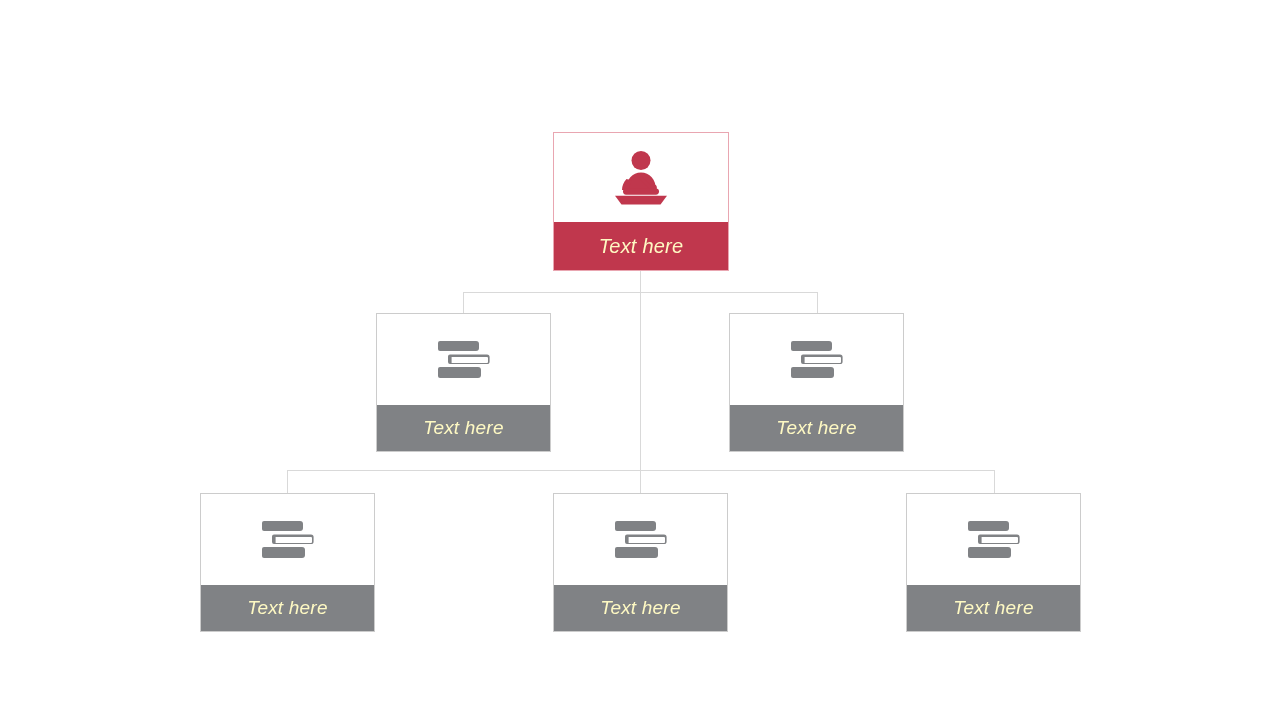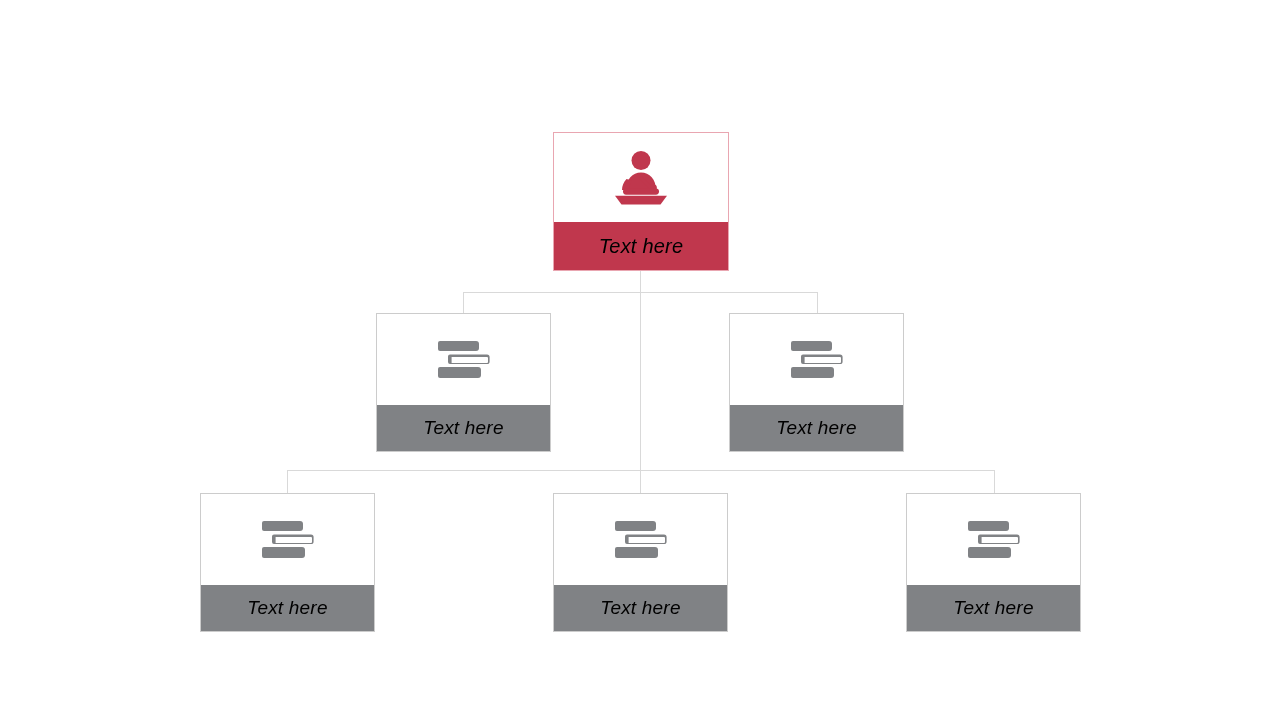--- a/index.html
+++ b/index.html
@@ -45,21 +45,21 @@
     display: flex;
     align-items: center;
     justify-content: center;
     background: #ffffff;
   }
   .label-bar {
     flex: 0 0 auto;
     display: flex;
     align-items: center;
     justify-content: center;
-    color: #000000;
+    color: #fef9c3;
     font-style: italic;
     font-weight: 400;
     letter-spacing: 0.2px;
     white-space: nowrap;
   }
   
   .node.root { width: 176px; height: 139px; }
   .node.root .label-bar {
     height: 48px;
     background: #c0374d;

